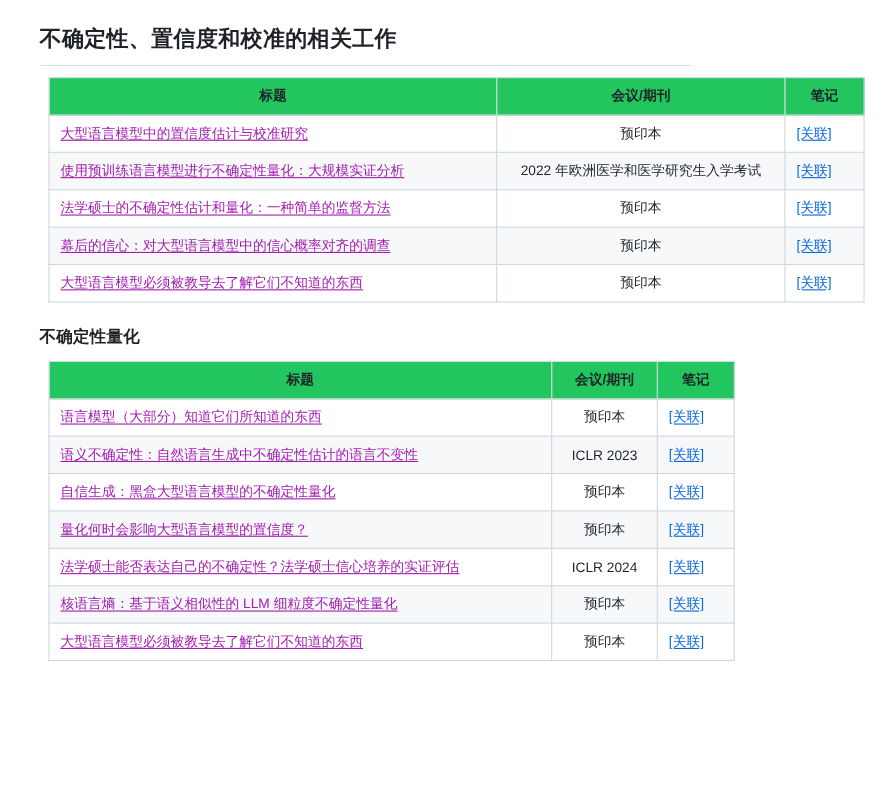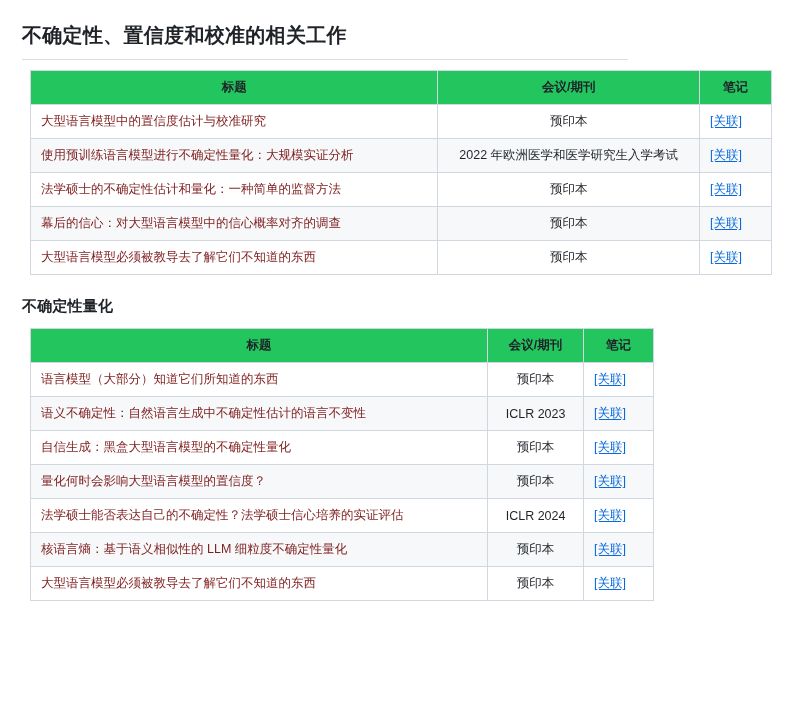--- a/index.html
+++ b/index.html
@@ -8,21 +8,21 @@
     background: #ffffff;
   }
   body {
     width: 800px;
     min-height: 716px;
     font-family: "Liberation Sans", sans-serif;
     color: #1f2328;
     -webkit-font-smoothing: antialiased;
   }
   .page {
-    padding: 16px 24px 0 22px;
+    padding: 16px 24px 0 36px;
     box-sizing: border-box;
     width: 652px;
   }
   h1.page-title {
     font-size: 20px;
     font-weight: bold;
     margin: 6px 0 10px 0;
     padding-bottom: 10px;
     border-bottom: 1px solid #d8dee4;
     color: #1f2328;
@@ -56,21 +56,22 @@
     vertical-align: middle;
     color: #1f2328;
   }
   table.paper-table tbody tr:nth-child(even) {
     background: #f6f8fa;
   }
   .cell-title { text-align: left; }
   .cell-venue { text-align: center; }
   .cell-note  { text-align: left; white-space: nowrap; }
   a.paper-link {
-    color: #7f1d1d;
+    color: #a21caf;
+    text-decoration: underline;
     text-underline-offset: 2px;
     cursor: pointer;
   }
   a.note-link {
     color: #0969da;
     text-decoration: underline;
     text-underline-offset: 2px;
     cursor: pointer;
   }
   .t1 { width: 742px; }

